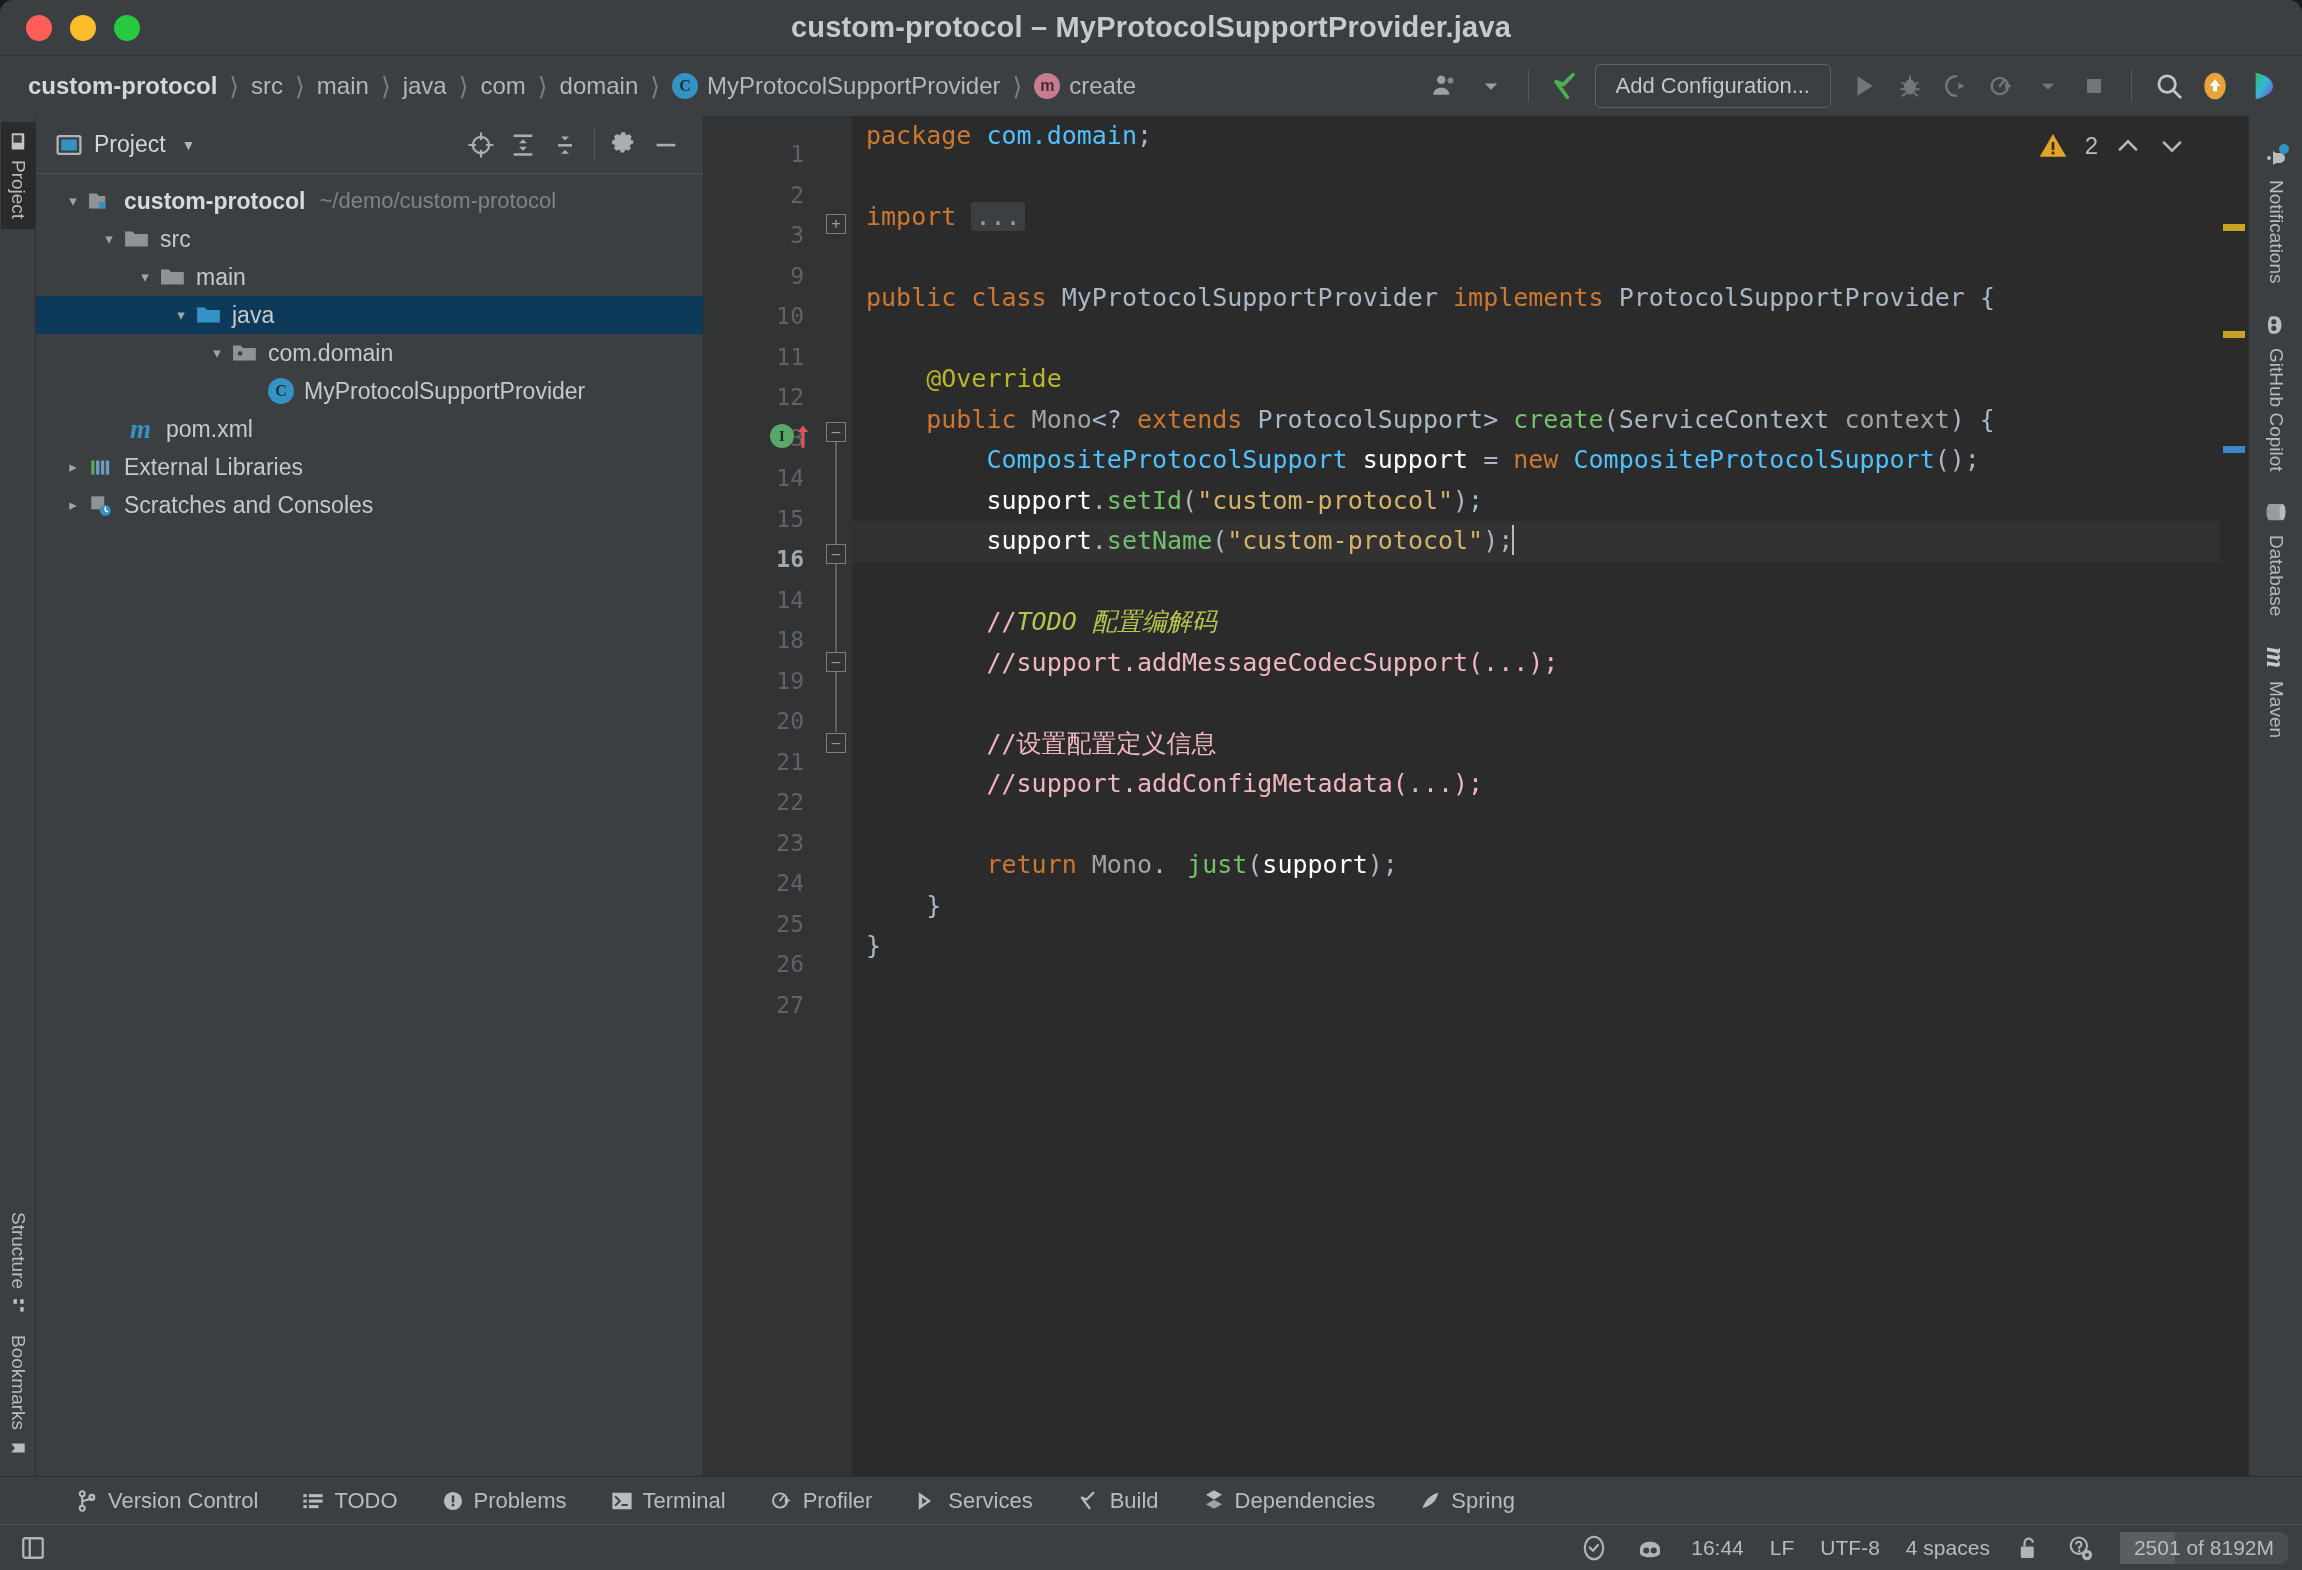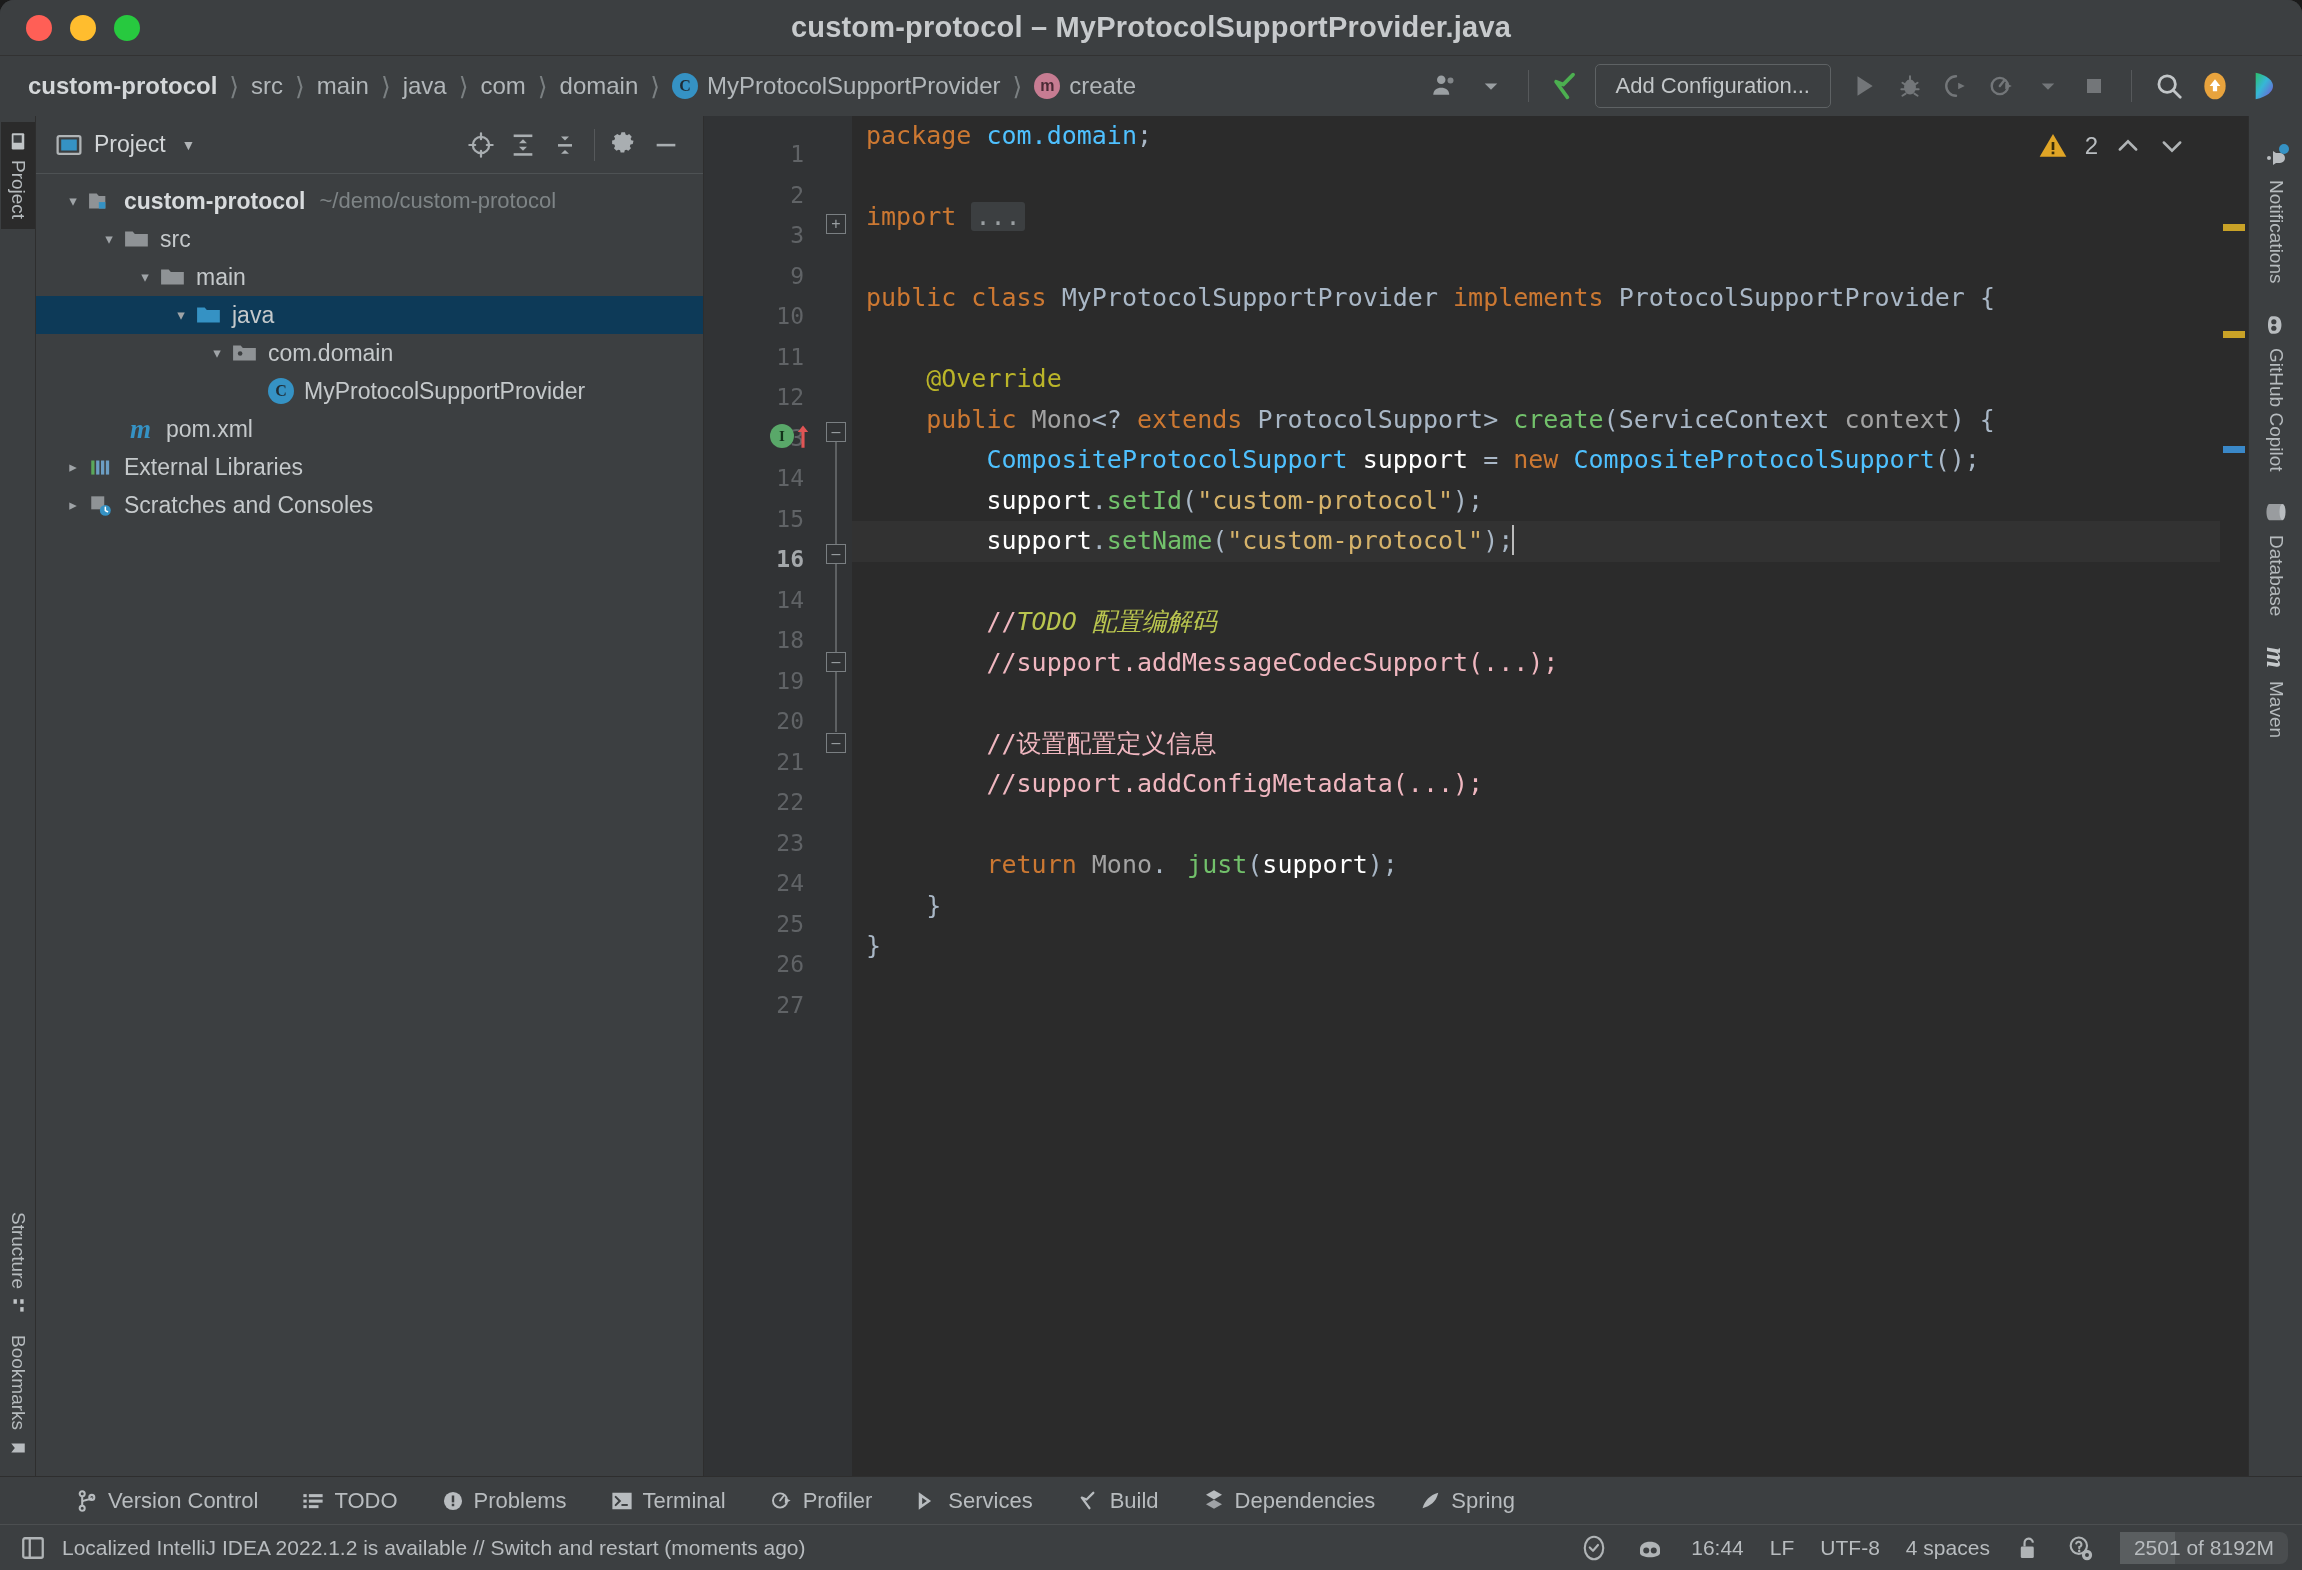--- a/index.html
+++ b/index.html
@@ -694,21 +694,20 @@
       </svg>
       <span>Spring</span>
     </div>
   </div>
 
   <div class="status">
     <svg width="26" height="26" viewBox="0 0 16 16" fill="none" stroke="#b0b4b6" stroke-width="1.4">
       <rect x="2" y="2" width="12" height="12" rx="1"></rect>
         <path d="M6 2v12"></path>
     </svg>
-    <span class="st-msg">Localized IntelliJ IDEA 2022.1.2 is available // Switch and restart (moments ago)</span>
     <span class="st-sp"></span>
 
     <span class="st-item">
       <svg width="30" height="30" viewBox="0 0 24 24" fill="none" stroke="#b0b4b6" stroke-width="1.7">
         <ellipse cx="12" cy="12" rx="7.4" ry="9"></ellipse>
         <path d="M8.6 11.6l2.6 2.6 4-4.6" stroke-linecap="round" stroke-linejoin="round"></path>
       </svg>
     </span>
     <span class="st-item">
       <svg width="30" height="30" viewBox="0 0 24 24" fill="#b0b4b6">

